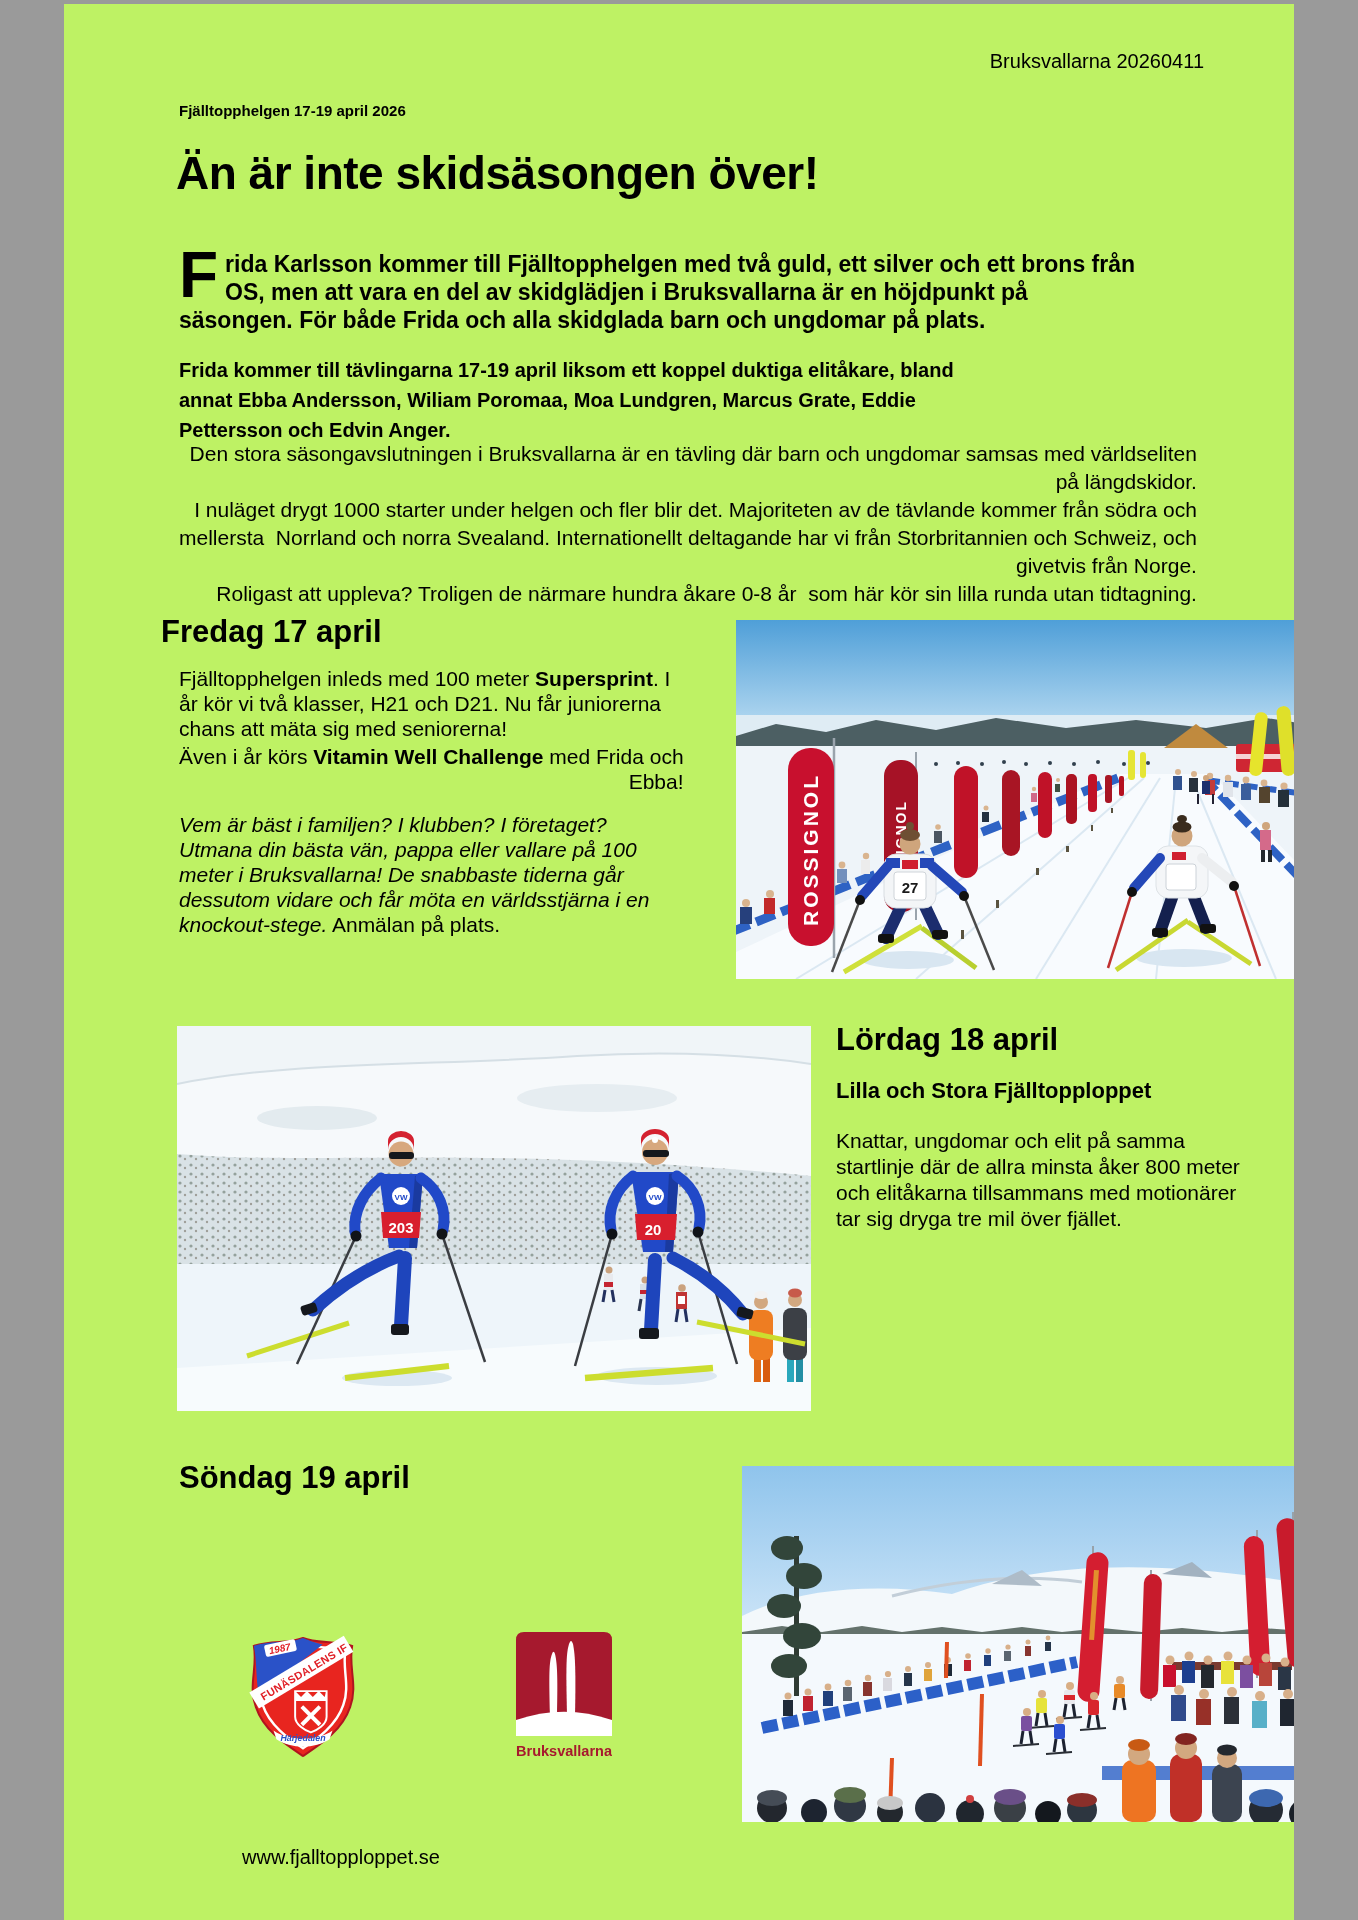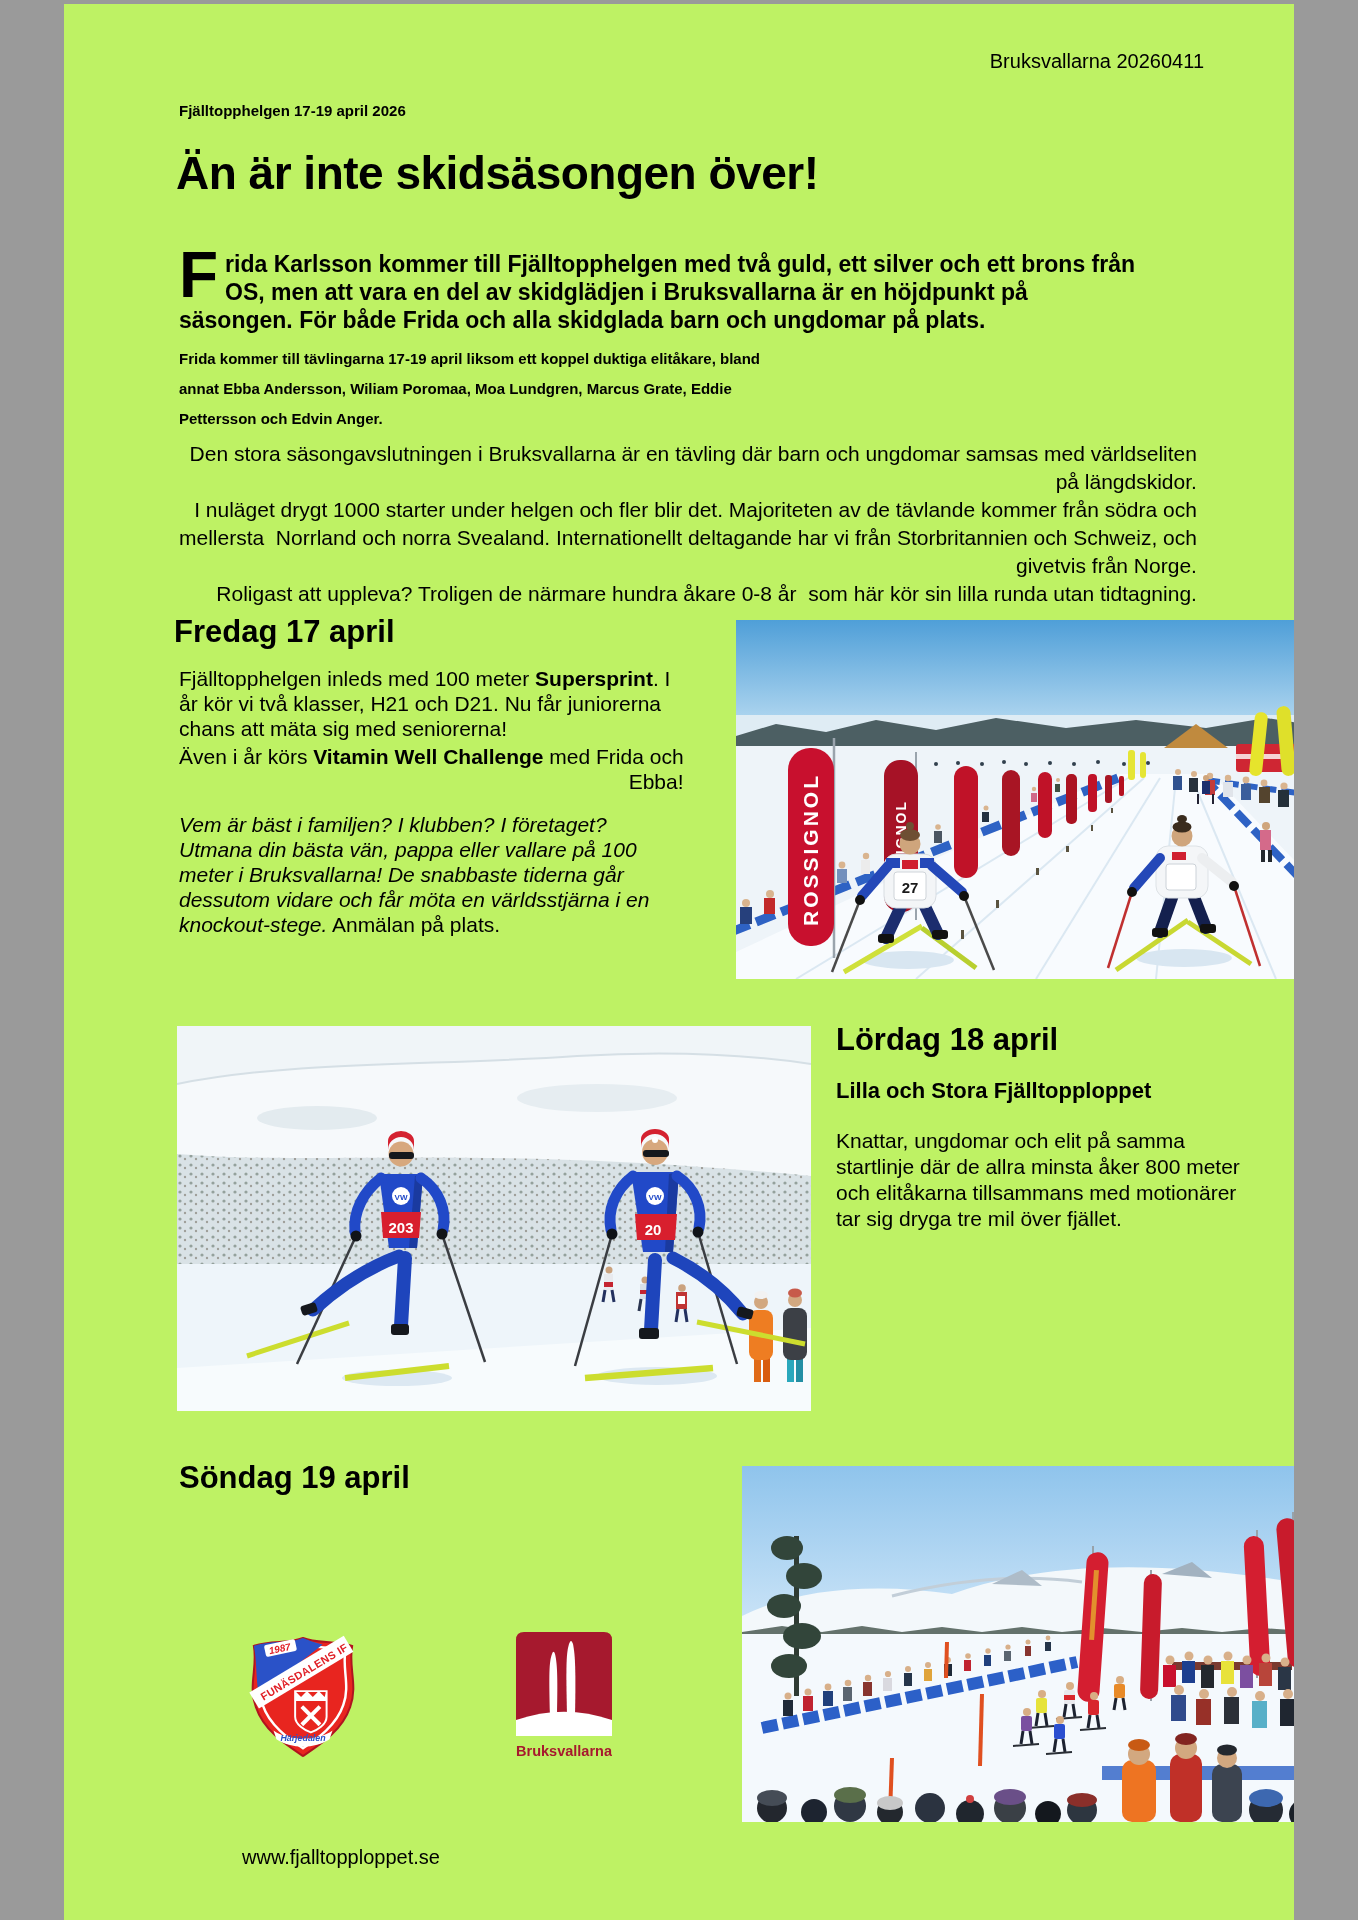--- a/index.html
+++ b/index.html
@@ -5,24 +5,24 @@
   html,body{margin:0;padding:0;background:#9a9a9a;}
   .page{position:relative;width:1230px;height:1920px;background:#bef264;
         font-family:"Liberation Sans",sans-serif;color:#000;overflow:hidden;margin:4px auto;}
   .abs{position:absolute;}
   .pre{white-space:pre;}
   .date-line{top:46px;right:90px;font-size:20px;}
   .kicker{top:98px;left:115px;font-size:15px;font-weight:bold;}
   .headline{top:142px;left:112px;font-size:46px;font-weight:bold;letter-spacing:-0.5px;text-align:right;}
   .lead{top:246px;left:115px;font-size:23px;font-weight:bold;line-height:28px;}
   .dropcap{float:left;font-size:64px;line-height:50px;height:52px;font-weight:bold;padding-right:7px;}
-  .intro-bold{top:340px;left:115px;font-size:15px;font-weight:bold;line-height:30px;}
+  .intro-bold{top:351px;left:115px;font-size:20px;font-weight:bold;line-height:30px;}
   .body-text{top:436px;left:115px;font-size:21px;line-height:28px;text-align:right;}
   .h2{font-size:31px;font-weight:bold;}
-  .friday-h2{top:610px;left:110px;}
+  .friday-h2{top:610px;left:97px;}
   .friday-col{left:115px;font-size:21px;line-height:25px;}
   .fp1{top:662px;}
   .fp2{top:740px;text-align:right;}
   .fp3{top:808px;}
   .italic{font-style:italic;}
   .photo{position:absolute;overflow:hidden;}
   .photo1{left:672px;top:616px;width:596px;height:359px;}
   .photo2{left:113px;top:1022px;width:634px;height:385px;}
   .photo3{left:678px;top:1462px;width:574px;height:356px;}
   .saturday-h2{top:1018px;left:772px;}

